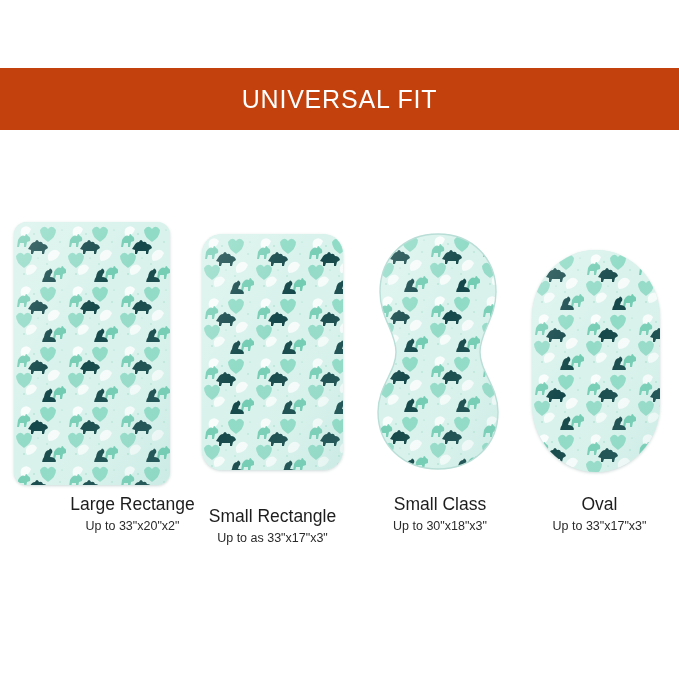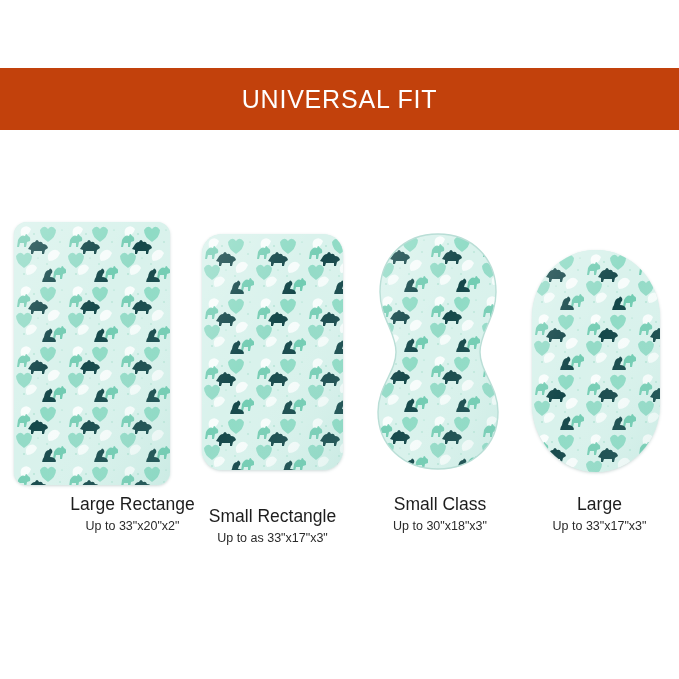--- a/index.html
+++ b/index.html
@@ -218,17 +218,17 @@
     <div class="label-name">Small Rectangle</div>
     <div class="label-dim">Up to as 33"x17"x3"</div>
   </div>
 
   <div class="label-block" id="label-2" style="position:absolute; top:493px;">
     <div class="label-name">Small Class</div>
     <div class="label-dim">Up to 30"x18"x3"</div>
   </div>
 
   <div class="label-block" id="label-3" style="position:absolute; top:493px;">
-    <div class="label-name">Large</div>
+    <div class="label-name">Oval</div>
     <div class="label-dim">Up to 33"x17"x3"</div>
   </div>
 
 </div>
 
 </body></html>

